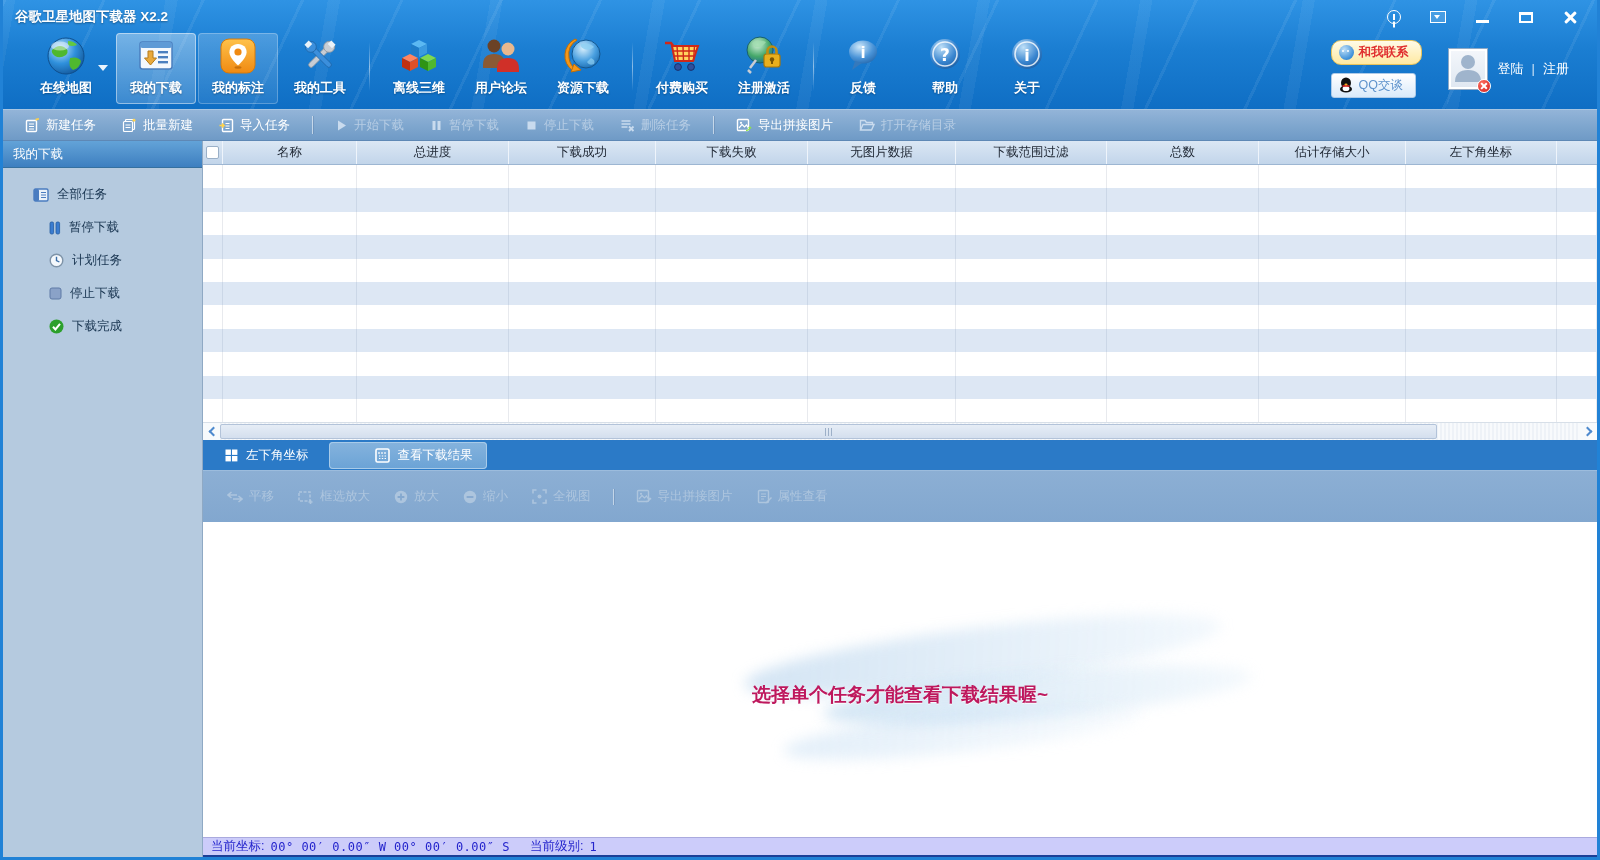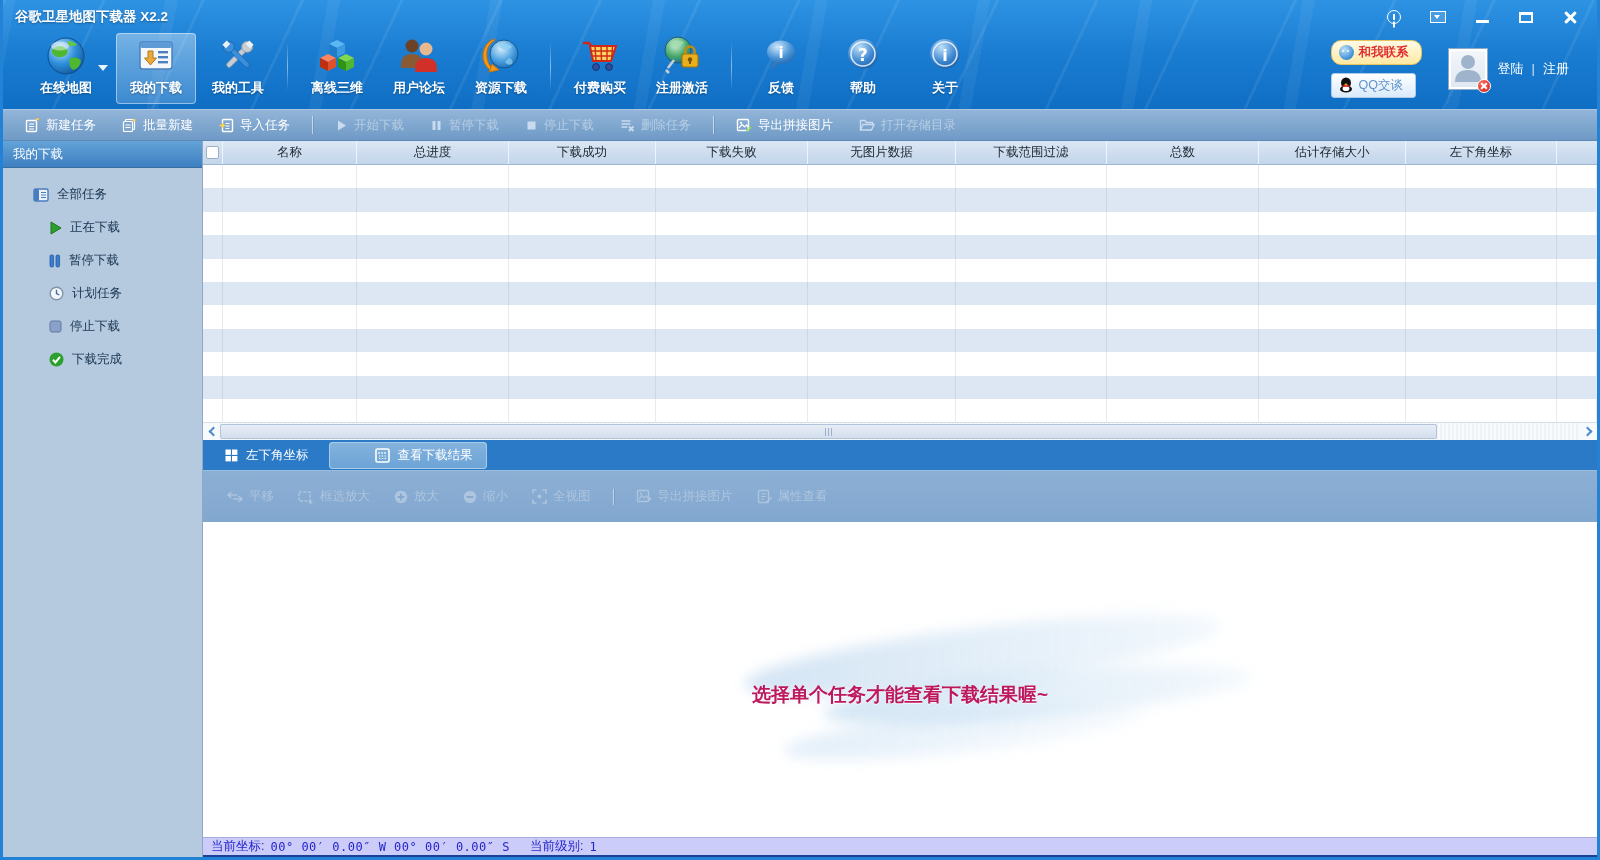--- a/index.html
+++ b/index.html
@@ -192,20 +192,37 @@
             <rect x="5" y="7" width="32" height="6" rx="2.5" fill="#5e9ad6"></rect>
             <path d="M13 16 h5 v7 h3.5 L15.5 30 L9.5 23 H13Z" fill="#e9a93c" stroke="#b57a18" stroke-width="1"></path>
             <rect x="23" y="16" width="10" height="2.4" fill="#4b7fbf"></rect>
             <rect x="23" y="21" width="10" height="2.4" fill="#4b7fbf"></rect>
             <rect x="23" y="26" width="10" height="2.4" fill="#4b7fbf"></rect>
           </svg>
         </div>
         <span class="tb-label">我的下载</span>
       </div>
 
+      <div class="tb-btn sel2">
+        <div class="ic">
+          <svg width="42" height="42" viewBox="0 0 42 42">
+            <defs>
+                <linearGradient id="g2" x1="0" y1="0" x2="0" y2="1">
+              <stop offset="0%" stop-color="#ffc24a"></stop>
+                  <stop offset="100%" stop-color="#f08a12"></stop>
+                </linearGradient>
+              </defs>
+            <rect x="4" y="4" width="34" height="34" rx="8" fill="url(#g2)" stroke="#d57a0c" stroke-width="1"></rect>
+            <path d="M21 9 c5.2 0 8.6 3.6 8.6 8.2 0 5.6-8.6 13.2-8.6 13.2 s-8.6-7.6-8.6-13.2 C12.4 12.6 15.8 9 21 9Z" fill="#fff"></path>
+            <circle cx="21" cy="17" r="3.6" fill="#f08a12"></circle>
+            <ellipse cx="21" cy="32.5" rx="3.5" ry="1.2" fill="#c8700a"></ellipse>
+          </svg>
+        </div>
+        <span class="tb-label">我的标注</span>
+      </div>
 
       <div class="tb-btn">
         <div class="ic">
           <svg width="42" height="42" viewBox="0 0 42 42">
             <g transform="rotate(45 21 21)">
               <rect x="18.5" y="8" width="5" height="28" rx="2.5" fill="#c8cdd4" stroke="#8f979f" stroke-width=".8"></rect>
               <circle cx="21" cy="8" r="5.5" fill="#c8cdd4" stroke="#8f979f" stroke-width=".8"></circle>
               <circle cx="21" cy="5.5" r="3" fill="#2f7fd0" opacity="0"></circle>
               <rect x="18" y="2" width="6" height="5" fill="#e9f2f9"></rect>
             </g>
@@ -487,26 +504,20 @@
       <div class="side-items">
         <div class="side-item">
           <svg width="16" height="14" viewBox="0 0 16 14">
             <rect x="1" y="1" width="14" height="12" rx="1.5" fill="#eaf1f9" stroke="#4a7cc0" stroke-width="1.4"></rect>
             <rect x="1" y="1" width="5" height="12" rx="1.5" fill="#4a7cc0"></rect>
             <path d="M8 4.5 h5 M8 7 h5 M8 9.5 h5" stroke="#4a7cc0" stroke-width="1.2"></path>
           </svg>
           <span>全部任务</span>
         </div>
         <div class="side-item indent">
-          <svg width="13" height="14" viewBox="0 0 13 14">
-            <polygon points="2,1 12,7 2,13" fill="#2f9e2f" stroke="#1d771d" stroke-width="1"></polygon>
-          </svg>
-          <span>正在下载</span>
-        </div>
-        <div class="side-item indent">
           <svg width="12" height="14" viewBox="0 0 12 14">
             <rect x="1" y="1" width="3.6" height="12" rx="1.4" fill="#3a7cd0" stroke="#235a9e" stroke-width=".8"></rect>
             <rect x="7" y="1" width="3.6" height="12" rx="1.4" fill="#3a7cd0" stroke="#235a9e" stroke-width=".8"></rect>
           </svg>
           <span>暂停下载</span>
         </div>
         <div class="side-item indent">
           <svg width="15" height="15" viewBox="0 0 15 15">
             <circle cx="7.5" cy="7.5" r="6.3" fill="#f4f8fc" stroke="#7e93a8" stroke-width="1.4"></circle>
             <path d="M7.5 3.8 V7.5 L10.4 9" fill="none" stroke="#3a6ea8" stroke-width="1.4"></path>

